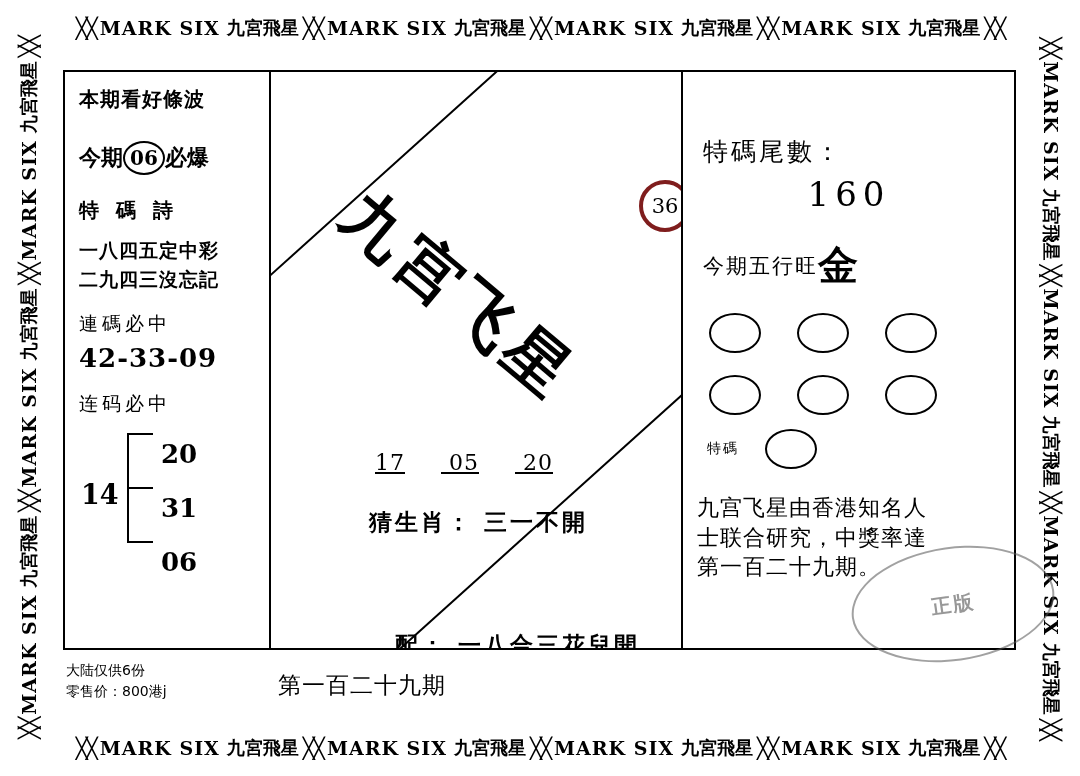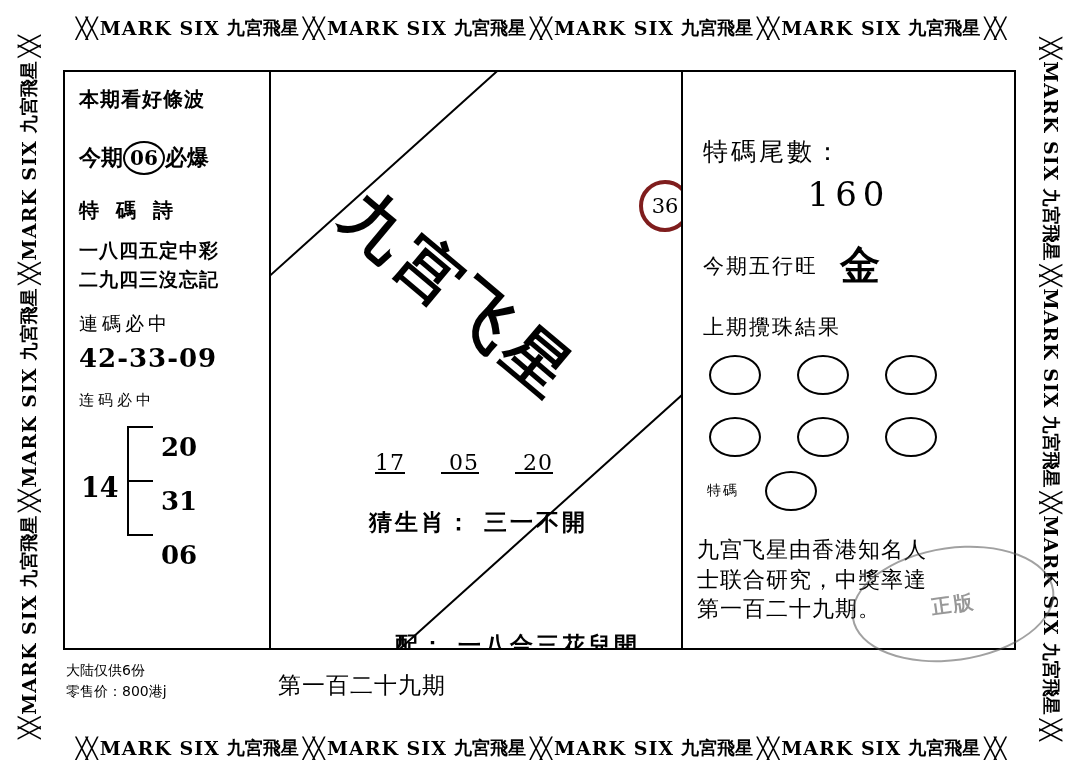--- a/index.html
+++ b/index.html
@@ -170,21 +170,21 @@
     margin-bottom: 6px;
   }
   .l-nums {
     font-family: "DejaVu Serif", serif;
     font-size: 26px;
     font-weight: bold;
     letter-spacing: 1px;
     margin-bottom: 18px;
   }
   .l-label2 {
-    font-size: 15px;
+    font-size: 19px;
     letter-spacing: 4px;
     margin-bottom: 10px;
   }
   .bracket-group {
     position: relative;
     height: 140px;
     margin-top: 6px;
   }
   .bracket-lead {
     position: absolute;
@@ -318,21 +318,20 @@
   .r-bignum {
     font-family: "DejaVu Serif", serif;
     font-size: 34px;
     letter-spacing: 6px;
     text-align: center;
     margin: 2px 0 24px 0;
   }
   .r-elem-row {
     display: flex;
     align-items: center;
-    gap: 22px;
     margin-bottom: 20px;
   }
   .r-elem-label {
     font-size: 21px;
     letter-spacing: 2px;
   }
   .r-elem-value {
     font-size: 40px;
     font-weight: bold;
     font-family: "DejaVu Sans", sans-serif;
@@ -579,21 +578,20 @@
 
     <div class="right-col">
       <div class="r-title">特碼尾數：</div>
       <div class="r-bignum">160</div>
 
       <div class="r-elem-row">
         <span class="r-elem-label">今期五行旺</span>
         <span class="r-elem-value">金</span>
       </div>
 
-      <div class="r-last">上期攪珠結果</div>
 
       <div class="ball-grid">
         <div class="open-ball"></div>
         <div class="open-ball"></div>
         <div class="open-ball"></div>
         <div class="open-ball"></div>
         <div class="open-ball"></div>
         <div class="open-ball"></div>
       </div>
 

